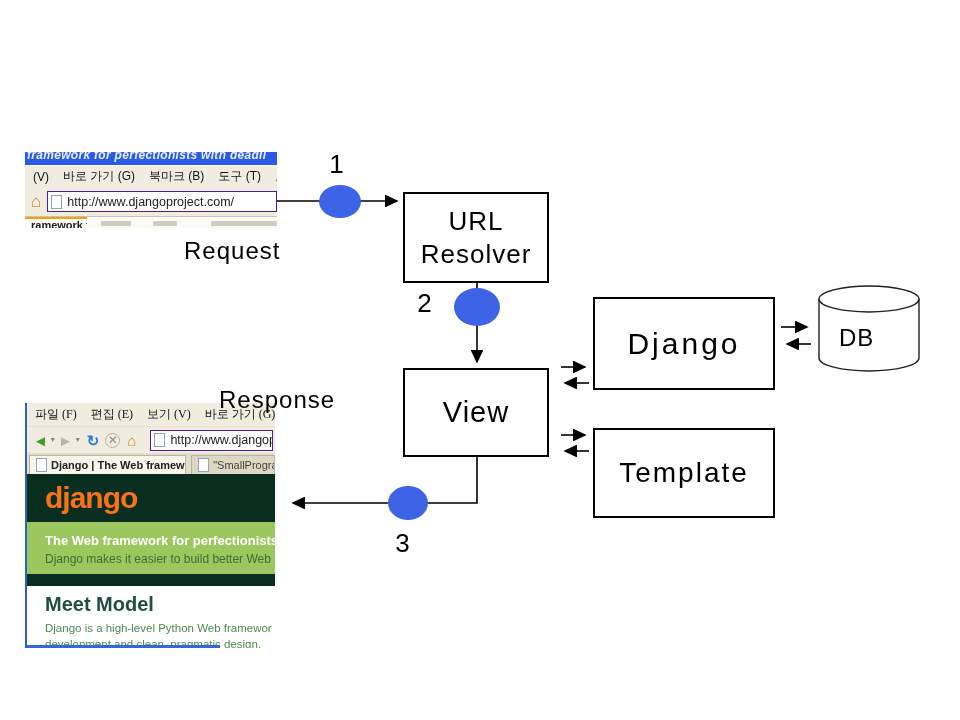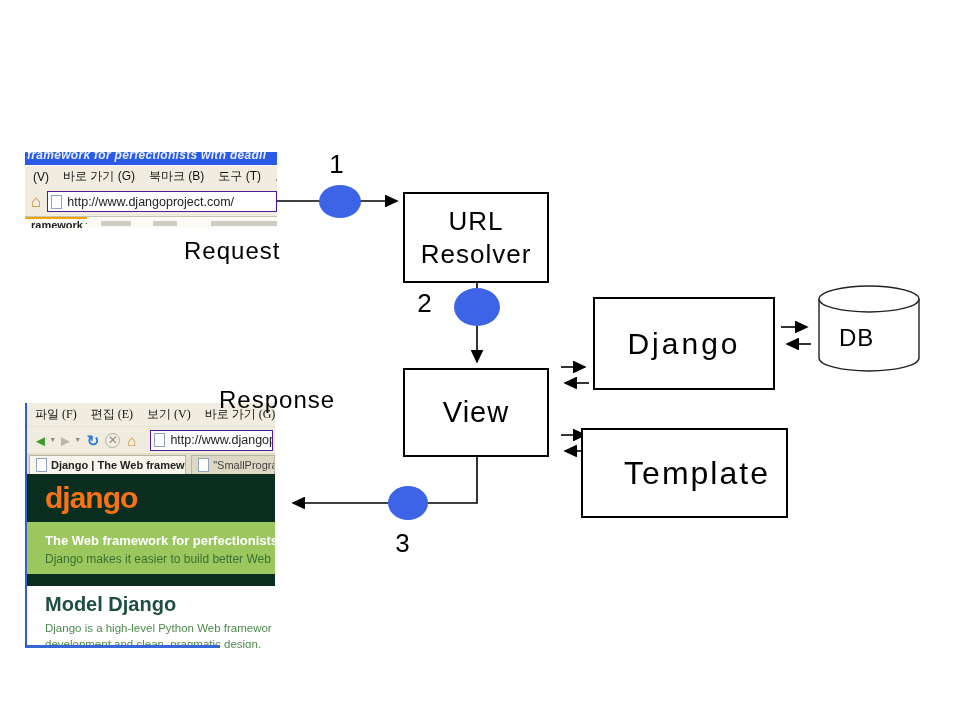--- a/index.html
+++ b/index.html
@@ -6,21 +6,21 @@
   #stage{position:relative;width:960px;height:720px;background:#fff;overflow:hidden;
          font-family:"Liberation Sans", sans-serif;color:#000;}
   
   #connectors{position:absolute;left:0;top:0;width:960px;height:720px;z-index:1;}
   .dbox{position:absolute;background:#fff;border:2px solid #000;display:flex;
         flex-direction:column;align-items:center;justify-content:center;z-index:2;
         font-weight:400;color:#000;}
   #url-resolver{left:403px;top:155px;width:142px;height:87px;font-size:26px;line-height:1.25;letter-spacing:1px;margin-top:37px;}
   #view-box{left:403px;top:368px;width:142px;height:85px;font-size:29px;letter-spacing:1px;}
   #model-box{left:593px;top:297px;width:178px;height:89px;font-size:30px;letter-spacing:3px;}
-  #template-box{left:581px;top:428px;width:178px;height:86px;font-size:32px;letter-spacing:2px;padding-left:25px;}
+  #template-box{left:593px;top:428px;width:178px;height:86px;font-size:28px;letter-spacing:2px;}
   .dlabel{position:absolute;z-index:4;font-size:24px;letter-spacing:1px;white-space:nowrap;}
   #label-1{left:324px;top:149px;width:26px;text-align:center;font-size:26px;}
   #label-2{left:412px;top:288px;width:26px;text-align:center;font-size:26px;}
   #label-3{left:390px;top:528px;width:26px;text-align:center;font-size:26px;}
   #request-label{left:184px;top:237px;}
   #response-label{left:195px;top:386px;margin-left:24px;}
   #db-label{left:839px;top:324px;width:60px;text-align:left;font-size:24px;z-index:2;letter-spacing:1px;}
   .blue-ellipse{position:absolute;background:#3D64E6;border-radius:50%;z-index:3;}
   #ellipse-1{left:319px;top:185px;width:42px;height:33px;}
   #ellipse-2{left:454px;top:288px;width:46px;height:38px;}
@@ -187,21 +187,21 @@
     <div>
       <div class="site-header">
         <div class="site-logo">django</div>
       </div>
       <div class="site-banner">
         <div class="banner-title">The Web framework for perfectionists with</div>
         <div class="banner-sub">Django makes it easier to build better Web app</div>
       </div>
       <div class="site-nav"></div>
       <div class="site-main">
-        <div class="site-heading">Model Django</div>
+        <div class="site-heading">Meet Model</div>
         <div class="site-body">
           <span>Django is a high-level Python Web framewor</span><br>
           <span>development and clean, pragmatic design.</span>
         </div>
       </div>
     </div>
     <div class="bottom-blue"></div>
   </div>
 
 </div>

